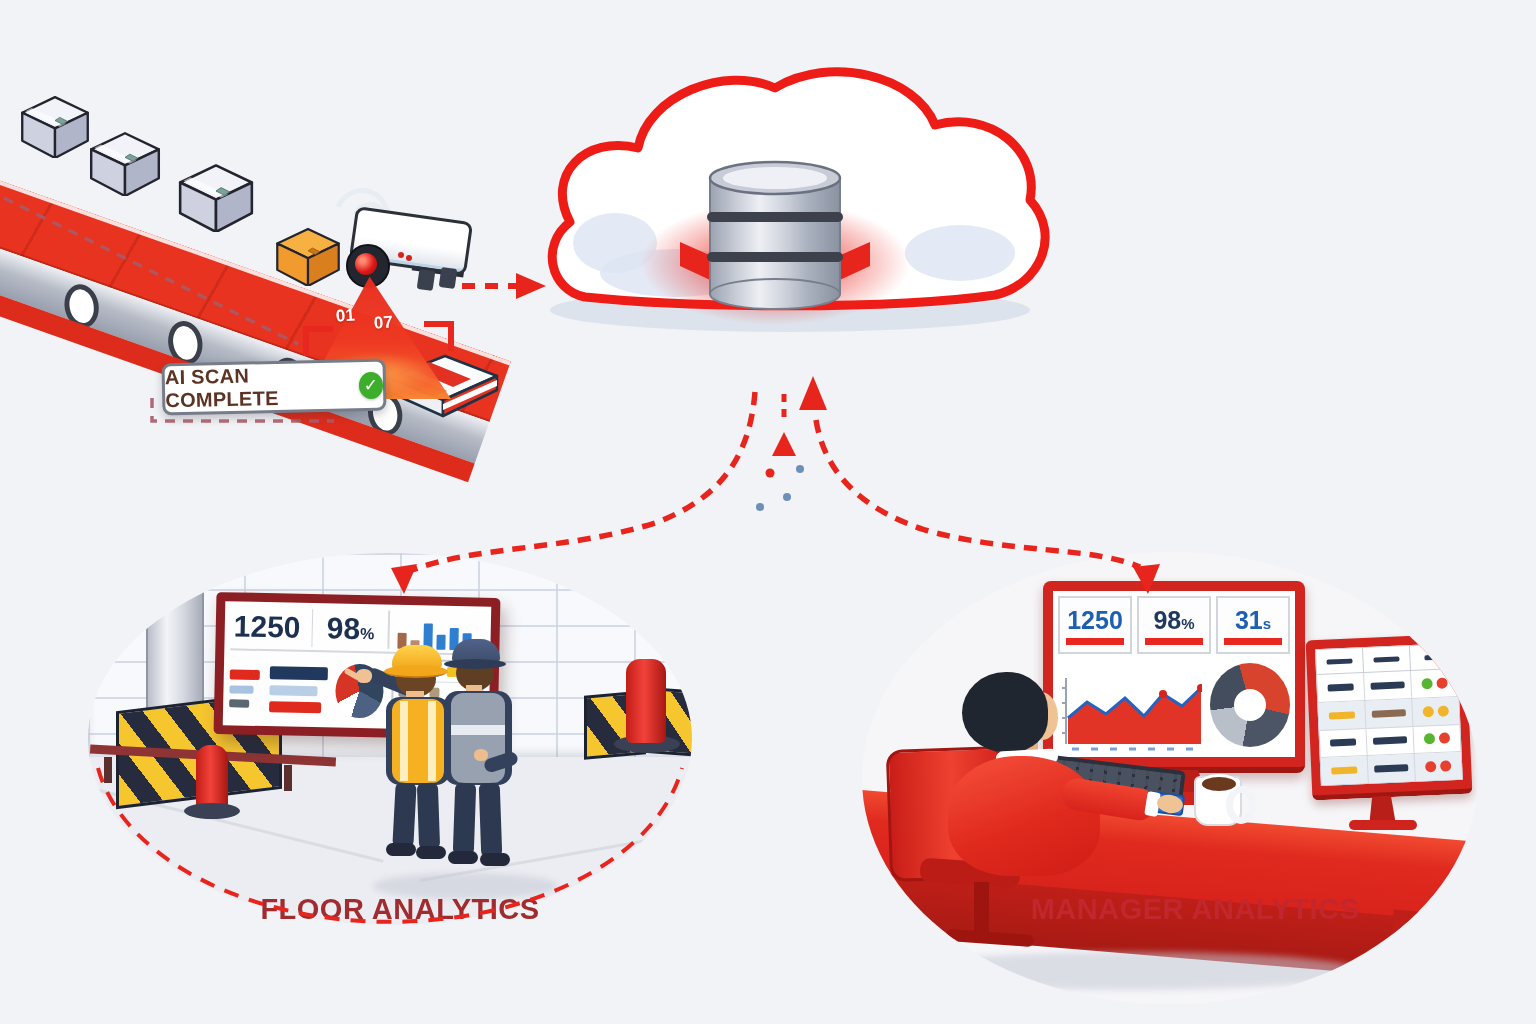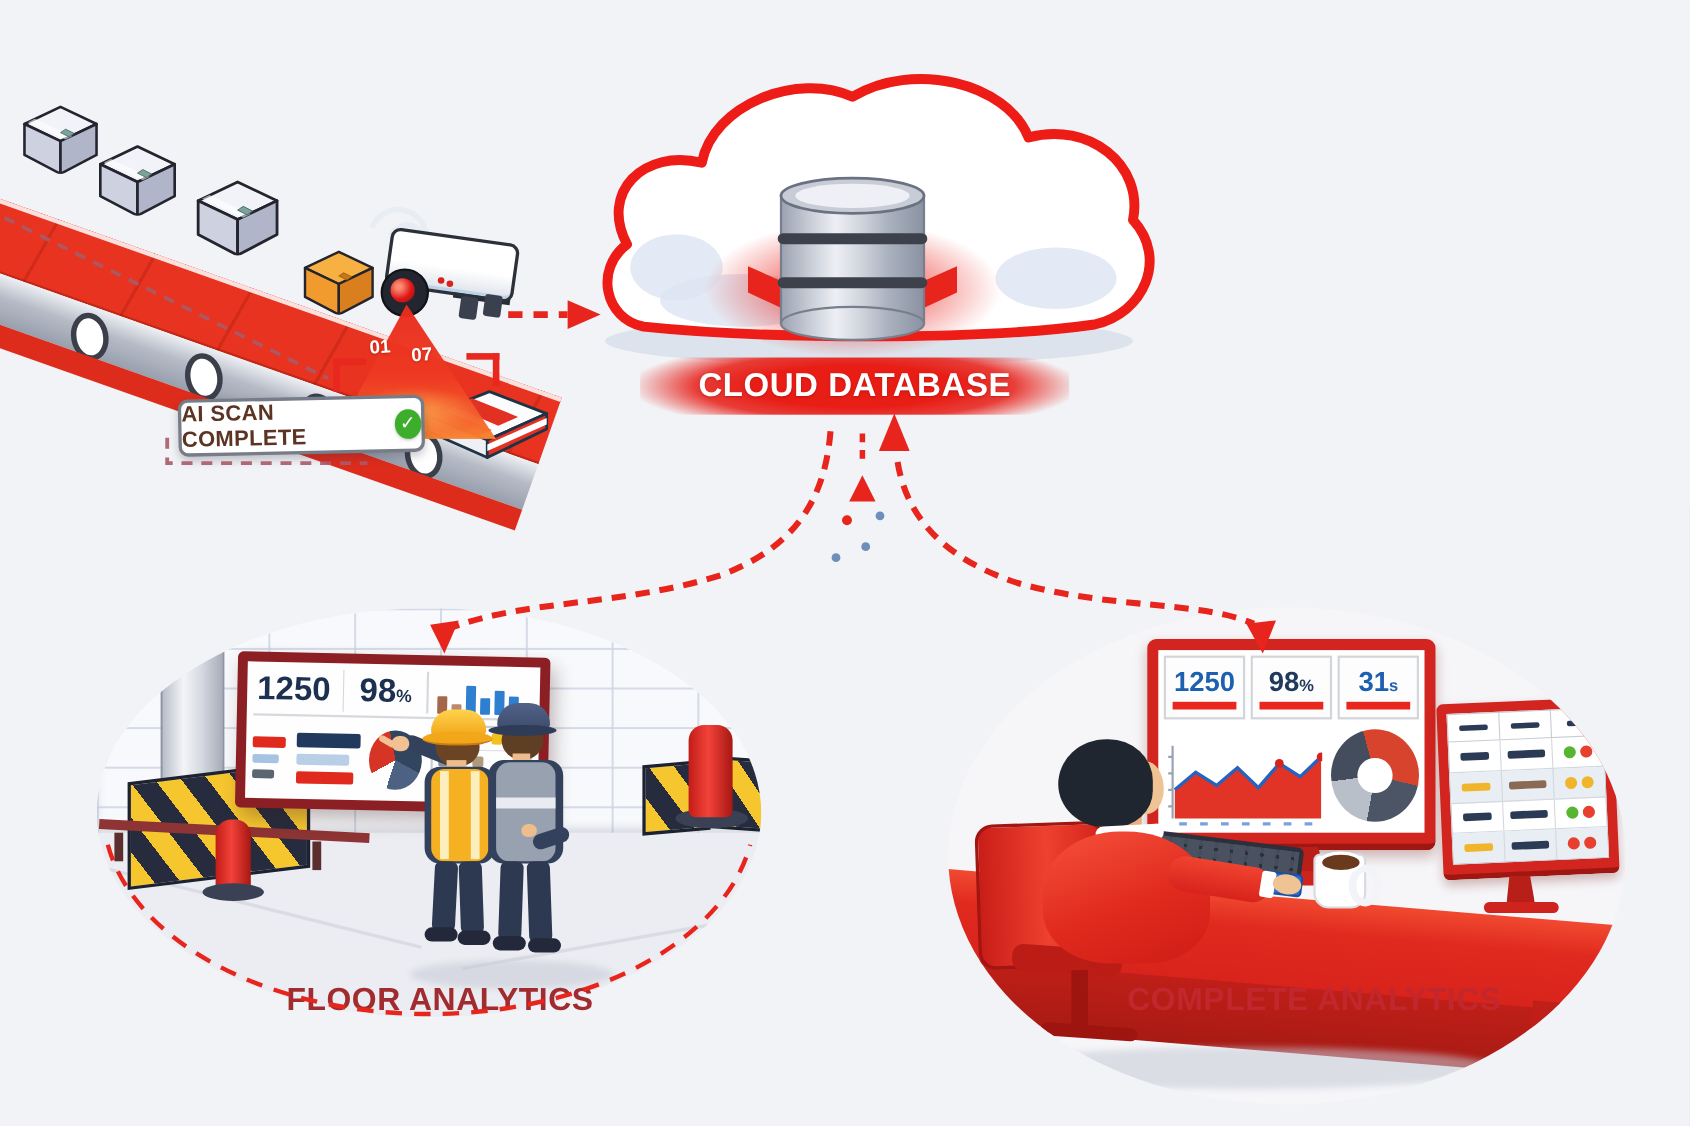--- a/index.html
+++ b/index.html
@@ -537,26 +537,23 @@
       <g>
         <rect x="170" y="120" width="130" height="116" fill="url(#cyl)" stroke="#777f8c" stroke-width="2"></rect>
         <ellipse cx="235" cy="236" rx="65" ry="15" fill="url(#cyl)" stroke="#777f8c" stroke-width="2"></ellipse>
         <rect x="167" y="154" width="136" height="10" rx="5" fill="#3c414b"></rect>
         <rect x="167" y="194" width="136" height="10" rx="5" fill="#3c414b"></rect>
         <ellipse cx="235" cy="120" rx="65" ry="16" fill="#c8ccd6" stroke="#6a7180" stroke-width="2.5"></ellipse>
         <ellipse cx="235" cy="120" rx="52" ry="11" fill="#eef0f5"></ellipse>
       </g>
     </svg>
   </div>
-  <div class="abs cloud-label">
-    <span>CLOUD DATABASE</span>
-  </div>
 
   <div class="abs labels" style="left:170px;top:893px;width:460px;color:#a02c30;">FLOOR ANALYTICS</div>
-  <div class="abs labels" style="left:945px;top:893px;width:500px;color:#c1272d;">COMPLETE ANALYTICS</div>
+  <div class="abs labels" style="left:945px;top:893px;width:500px;color:#c1272d;">MANAGER ANALYTICS</div>
 
   <svg id="connectors" width="1536" height="1024" viewBox="0 0 1536 1024">
     <defs>
       <linearGradient id="fadeR" x1="0" y1="0" x2="1" y2="0">
         <stop offset="0" stop-color="#e8251d"></stop>
           <stop offset="1" stop-color="rgba(232,37,29,0)"></stop>
       </linearGradient>
     </defs>
 
     <path d="M4,198 L298,344" stroke="#a85a68" stroke-width="3.5" stroke-dasharray="10 8" fill="none" opacity=".9"></path>

